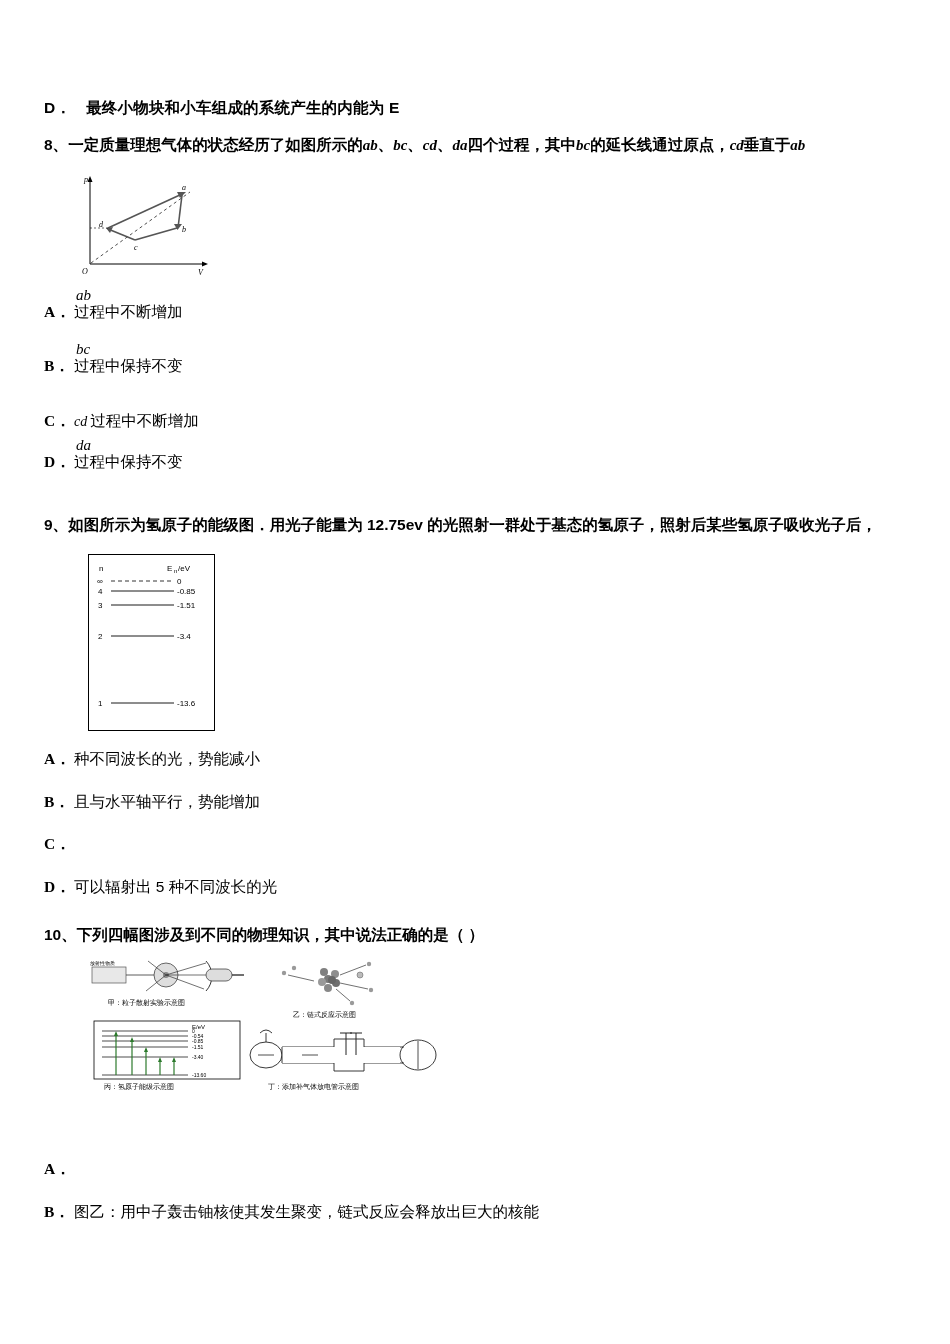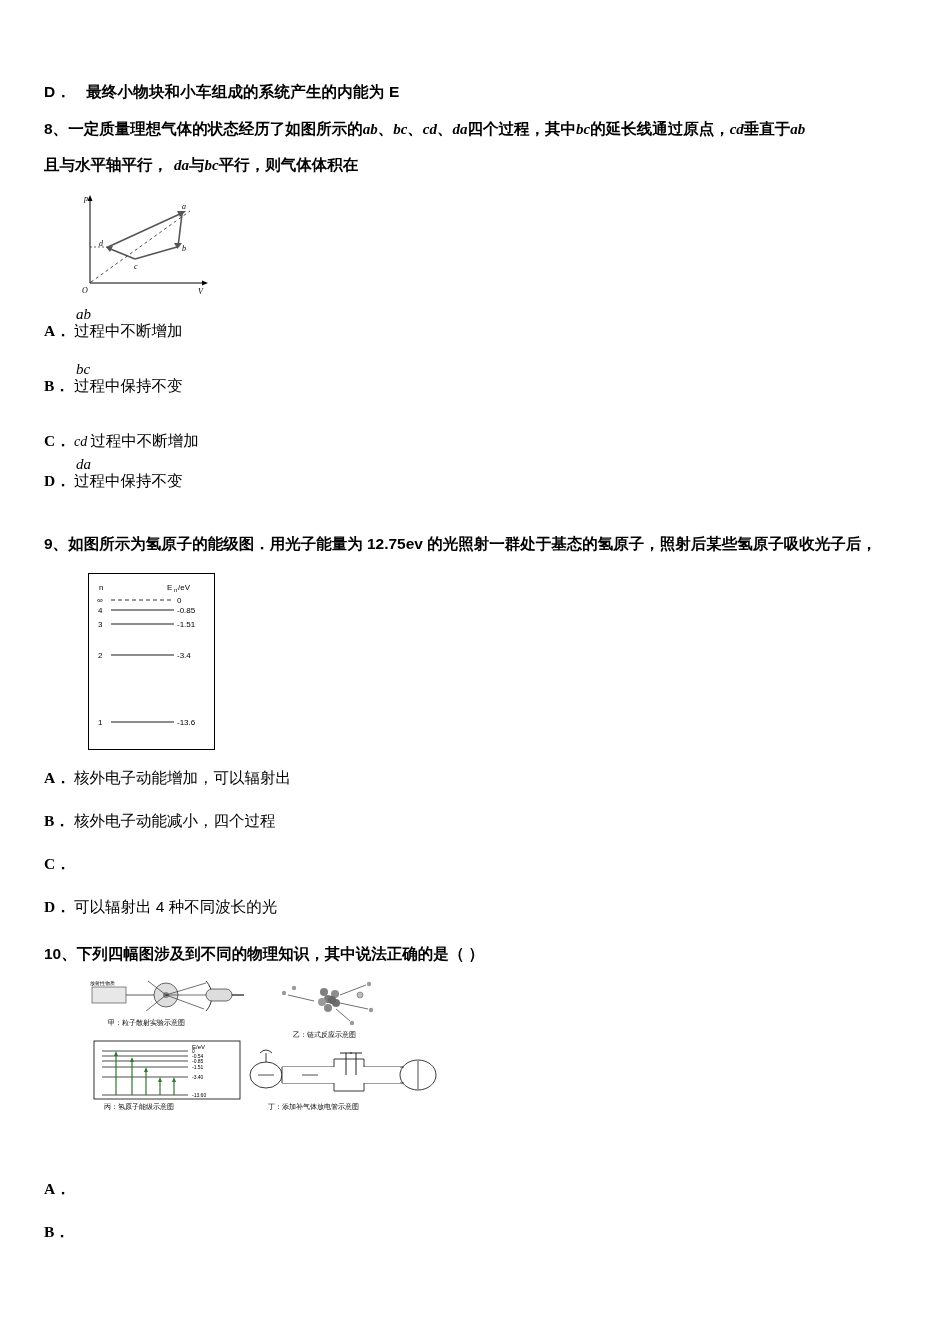--- a/index.html
+++ b/index.html
@@ -18,21 +18,21 @@
   .page {
     position: relative;
     width: 950px;
     height: 1344px;
     padding: 0;
     box-sizing: border-box;
   }
   .content {
     position: absolute;
     left: 44px;
-    top: 80px;
+    top: 96px;
     width: 868px;
   }
   .line {
     font-size: 15.5px;
     line-height: 1.55;
     margin: 0 0 10px 0;
     letter-spacing: 0.2px;
   }
   .q {
     font-size: 15.5px;
@@ -113,23 +113,20 @@
 
     <div class="line bold">
       <span>D．</span>
       <span style="display:inline-block;width:6px"></span>
       <span>最终小物块和小车组成的系统产生的内能为 E</span>
     </div>
 
     <div class="q">
       <span>8、</span><span>一定质量理想气体的状态经历了如图所示的</span><span class="it">ab</span><span>、</span><span class="it">bc</span><span>、</span><span class="it">cd</span><span>、</span><span class="it">da</span><span>四个过程，其中</span><span class="it">bc</span><span>的延长线通过原点，</span><span class="it">cd</span><span>垂直于</span><span class="it">ab</span>
     </div>
-    <div class="q" style="margin-bottom:0">
-      <span>且与水平轴平行，</span><span style="display:inline-block;width:6px"></span><span class="it">da</span><span>与</span><span class="it">bc</span><span>平行，则气体体积在</span>
-    </div>
 
     <div class="fig8">
       <svg width="190" height="110" viewBox="0 0 190 110">
 
         <line x1="12" y1="8" x2="12" y2="92" stroke="#000" stroke-width="1"></line>
         <polygon points="12,4 9.5,10 14.5,10" fill="#000"></polygon>
         <line x1="12" y1="92" x2="126" y2="92" stroke="#000" stroke-width="1"></line>
         <polygon points="130,92 124,89.5 124,94.5" fill="#000"></polygon>
         <text x="6" y="10" font-family="Liberation Serif, serif" font-style="italic" font-size="8" fill="#000">p</text>
         <text x="120" y="103" font-family="Liberation Serif, serif" font-style="italic" font-size="8" fill="#000">V</text>
@@ -211,32 +208,32 @@
         <text x="88" y="84" font-family="Liberation Sans, sans-serif" font-size="8" fill="#000">-3.4</text>
 
         <text x="9" y="151" font-family="Liberation Sans, sans-serif" font-size="8" fill="#000">1</text>
         <line x1="22" y1="148" x2="85" y2="148" stroke="#000" stroke-width="0.9"></line>
         <text x="88" y="151" font-family="Liberation Sans, sans-serif" font-size="8" fill="#000">-13.6</text>
       </svg>
     </div>
 
     <div class="opt" style="margin-bottom:18px">
       <span class="lbl">A．</span>
-      <span>核外电子动能增加，可以辐射出</span>
+      <span>种不同波长的光，势能减小</span>
     </div>
     <div class="opt" style="margin-bottom:18px">
       <span class="lbl">B．</span>
-      <span>核外电子动能减小，四个过程</span>
+      <span>且与水平轴平行，势能增加</span>
     </div>
     <div class="opt" style="margin-bottom:18px">
       <span class="lbl">C．</span>
     </div>
     <div class="opt" style="margin-bottom:20px">
       <span class="lbl">D．</span>
-      <span>可以辐射出 4 种不同波长的光</span>
+      <span>可以辐射出 5 种不同波长的光</span>
     </div>
 
     <div class="q" style="margin-bottom:0">
       <span>10、</span><span>下列四幅图涉及到不同的物理知识，其中说法正确的是（        ）</span>
     </div>
 
     <div class="fig10">
       <svg width="420" height="180" viewBox="0 0 420 180">
 
         <g>
@@ -339,16 +336,17 @@
           <text x="180" y="130" font-family="Liberation Sans, sans-serif" font-size="7" fill="#000">丁：添加补气体放电管示意图</text>
         </g>
       </svg>
     </div>
 
     <div class="opt" style="margin-bottom:18px">
       <span class="lbl">A．</span>
     </div>
     <div class="opt" style="margin-bottom:8px">
       <span class="lbl">B．</span>
+      <span>图乙：用中子轰击铀核使其发生聚变，链式反应会释放出巨大的核能</span>
     </div>
 
   </div>
 </div>
 
 </body></html>

